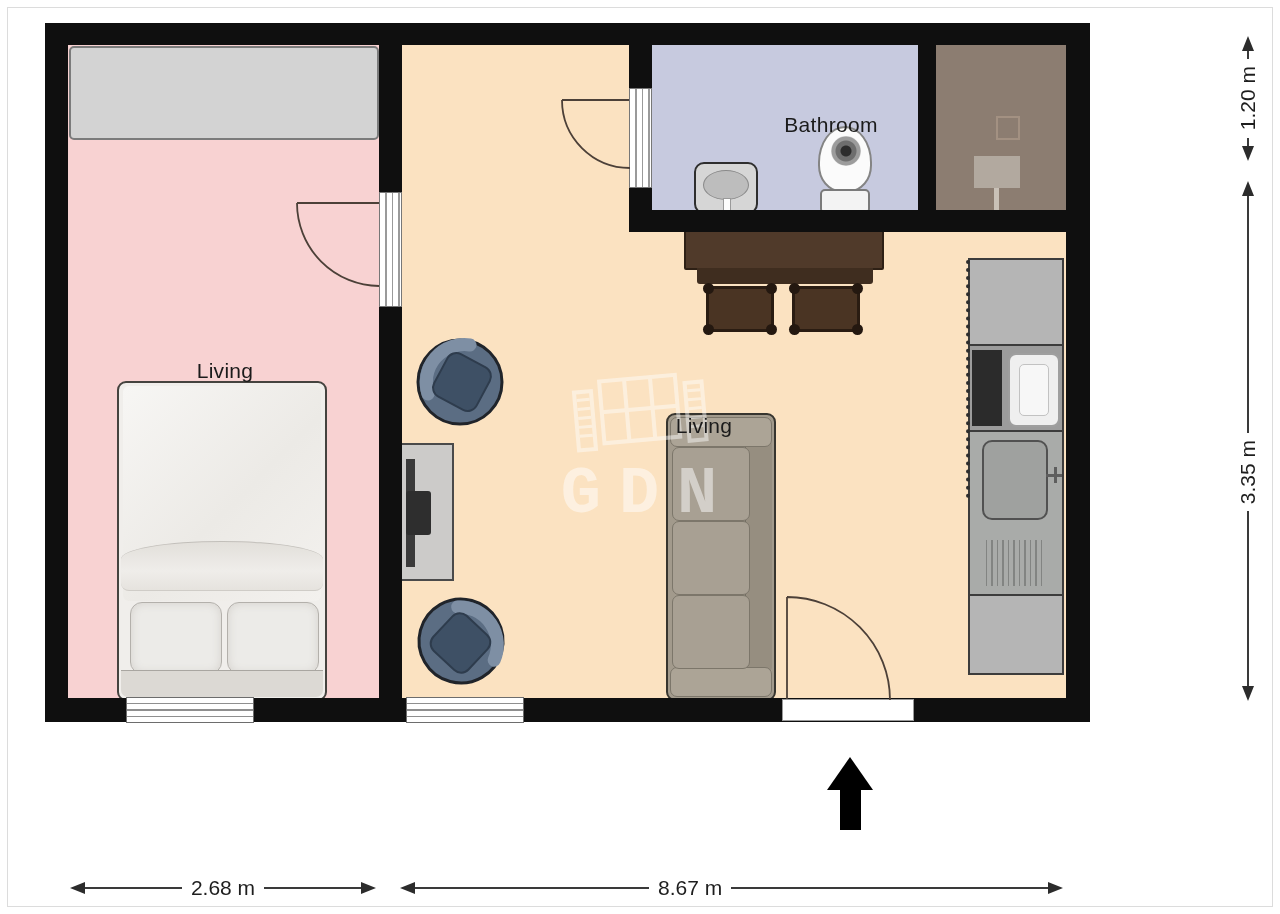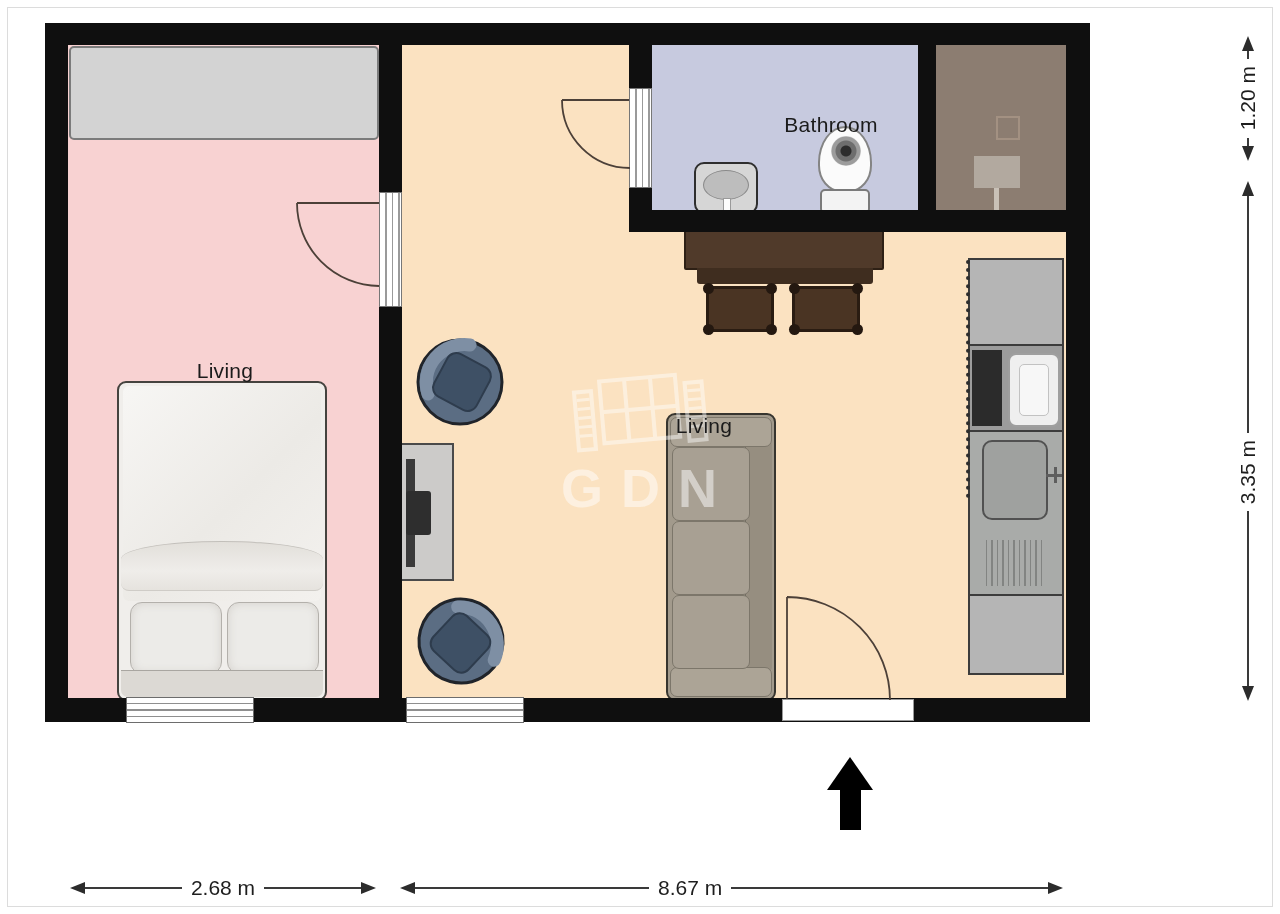--- a/index.html
+++ b/index.html
@@ -80,21 +80,21 @@
   .u-square{border:2px solid #a39182;}
   .u-machine{background:#b2a99f;}
   .u-stem{background:#c9c1b7;}
 
   
   .room-label{position:absolute;color:var(--label-text,#1b1b1b);font-size:21px;font-weight:500;
      letter-spacing:.3px;text-align:center;}
 
   
   .watermark{position:absolute;left:533px;top:371px;width:214px;text-align:center;color:var(--watermark-color,#fff);}
-  .wm-text{font-family:Liberation Sans, sans-serif;font-size:54px;font-weight:700;letter-spacing:18px;
+  .wm-text{font-family:Liberation Mono, monospace;font-size:67px;font-weight:700;letter-spacing:18px;
      padding-left:16px;opacity:.5;line-height:1.0;margin-top:2px;}
 
   
   .north-head{position:absolute;left:827px;top:757px;width:0;height:0;
      border-left:23px solid transparent;border-right:23px solid transparent;border-bottom:33px solid #000;}
   .north-stem{position:absolute;left:840px;top:789px;width:21px;height:41px;background:#000;}
 
   
   .dim{position:absolute;display:flex;align-items:center;color:var(--dimension-text,#1e1e1e);font-size:21px;}
   .dim .ln{height:2px;background:#3a3a3a;}

